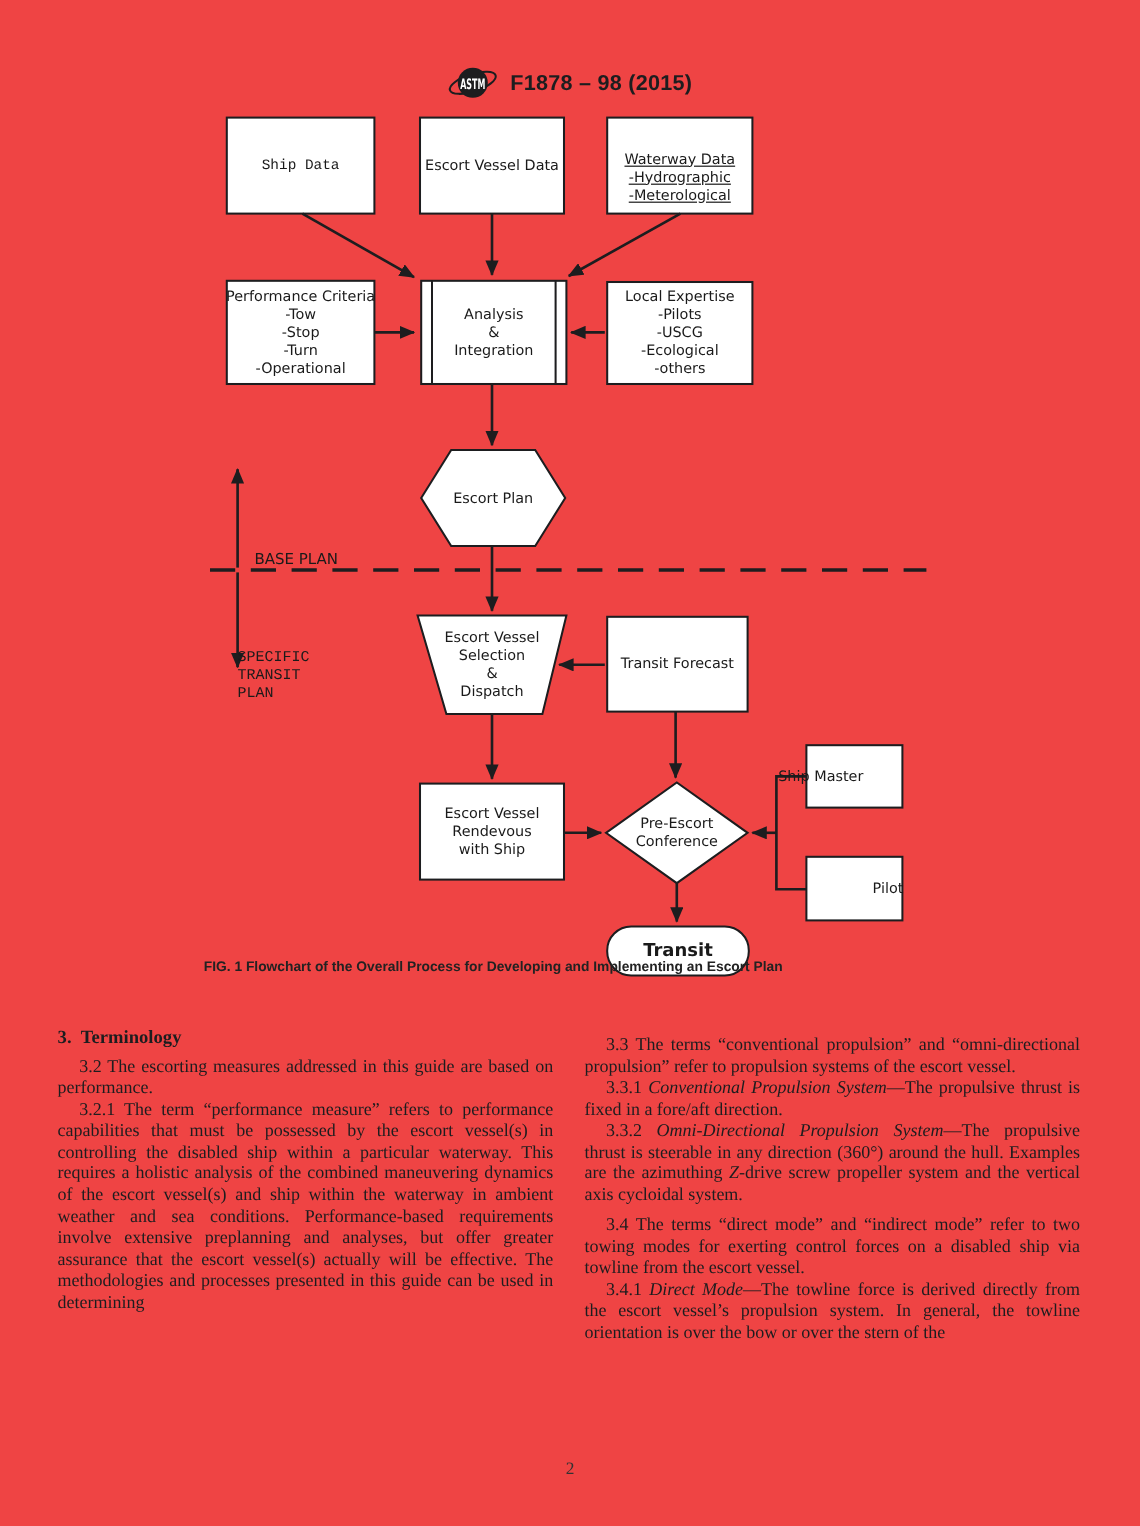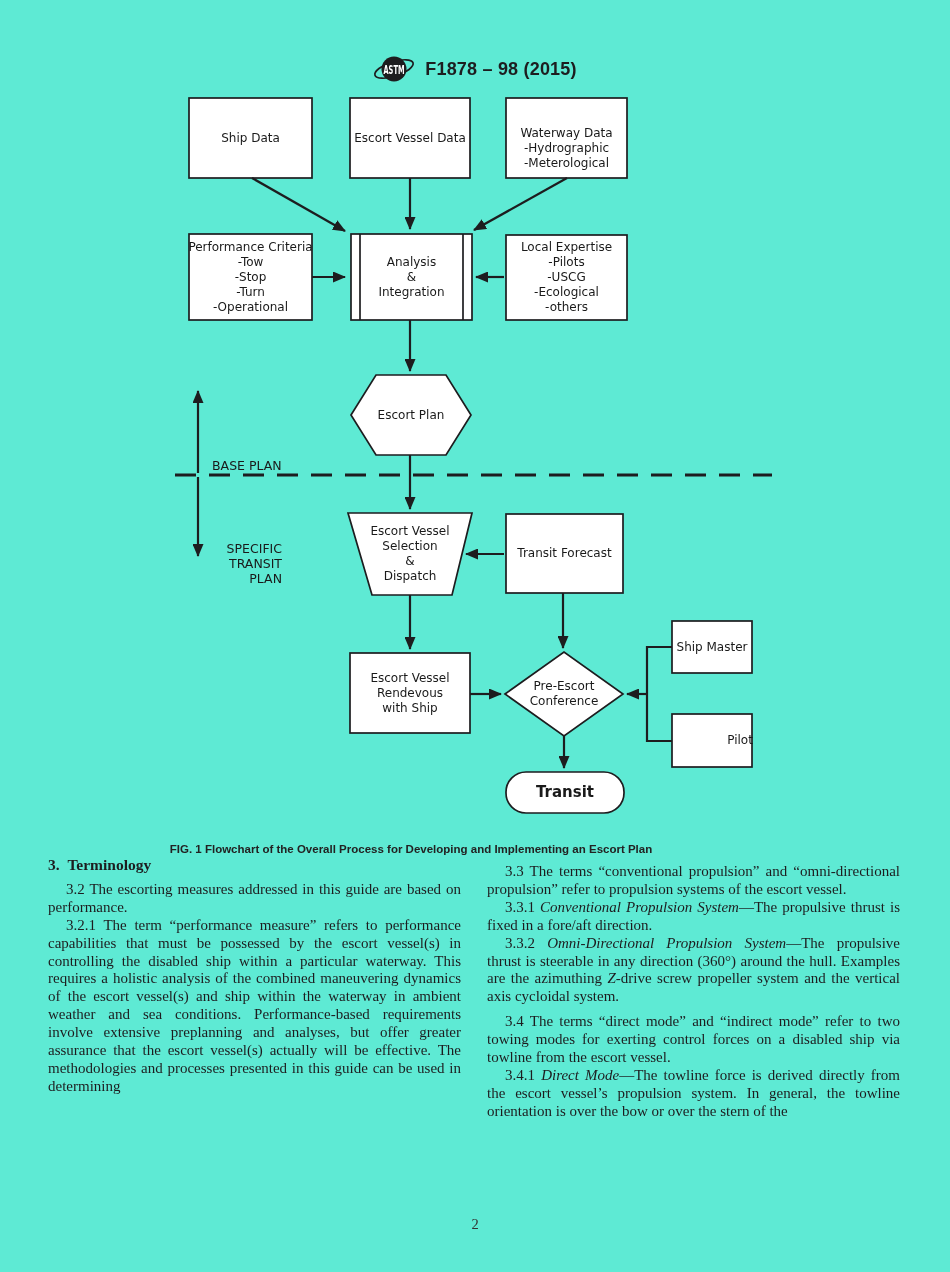--- a/index.html
+++ b/index.html
@@ -1,36 +1,36 @@
 <!DOCTYPE html>
 <html><head>
 <meta charset="utf-8">
 <style>
   html,body{margin:0;padding:0;background:#fff;}
-  .page{position:relative;width:950px;height:1272px;background:#5eead4;
+  .page{position:relative;width:950px;height:1272px;background:#ef4444;
         font-family:"Liberation Serif",serif;color:#1d1d1f;overflow:hidden;}
 
   
   .doc-header{position:absolute;top:50px;left:0;width:950px;height:38px;
               display:flex;align-items:center;justify-content:center;gap:10px;}
   .designation{font-family:"Liberation Sans",sans-serif;font-weight:bold;
                font-size:18px;letter-spacing:.2px;color:#1d1d1f;}
 
   
   #flow-svg{position:absolute;top:0;left:0;}
   .flow-label{position:absolute;display:flex;flex-direction:column;align-items:center;
               justify-content:center;text-align:center;
               font-family:"DejaVu Sans",sans-serif;font-size:12px;line-height:15px;color:#1a1a1a;}
   .flow-label div{white-space:nowrap;}
   .flow-label.bold{font-weight:bold;font-size:15px;}
   .zone-label{position:absolute;font-family:"DejaVu Sans",sans-serif;font-size:12.5px;
               line-height:15px;color:#1a1a1a;margin-top:40px;}
-  .zone-label.spec{width:84px;text-align:right;}
+  .zone-label.spec{width:84px;text-align:left;font-family:Liberation Mono, monospace;}
 
-  .fig-caption{position:absolute;top:843px;left:0;width:822px;text-align:center;
+  .fig-caption{position:absolute;top:800px;left:0;width:822px;text-align:center;
                font-family:"Liberation Sans",sans-serif;font-weight:bold;font-size:11.5px;color:#222;}
 
   
   .col{position:absolute;top:856px;width:413px;text-align:justify;
        font-size:15px;line-height:17.9px;}
   .col p{margin:0;}
   .col p.gap{margin-top:7px;}
   .col p.indent{text-indent:18px;}
   .sec-heading{margin:0 0 7px 0;font-size:15.5px;font-weight:bold;font-family:"Liberation Serif",serif;}
 
@@ -90,27 +90,27 @@
   <div class="doc-header">
     <svg width="42" height="34" viewBox="0 0 42 34">
       <ellipse cx="21" cy="17" rx="20" ry="7.2" fill="none" stroke="#1d1d1f" stroke-width="1.7" transform="rotate(-18 21 17)"></ellipse>
       <circle cx="21" cy="17" r="12.5" fill="#1d1d1f"></circle>
       <text x="21" y="22" text-anchor="middle" fill="#ffffff" font-family="DejaVu Sans, sans-serif" font-weight="bold" font-size="12" textLength="21" lengthAdjust="spacingAndGlyphs">ASTM</text>
     </svg>
     <span class="designation">F1878 – 98 (2015)</span>
   </div>
 
   <div id="flow-labels">
-      <div class="flow-label" style="left: 181px; top: 98px; width: 139px; height: 80px;">
+      <div class="flow-label" style="left: 181px; top: 98px; width: 139px; height: 80px; font-family: Liberation Mono, monospace;">
         <div>Ship Data</div>
       </div>
       <div class="flow-label" style="left: 342px; top: 98px; width: 136px; height: 80px;">
         <div>Escort Vessel Data</div>
       </div>
-      <div class="flow-label" style="left: 498px; top: 98px; width: 137px; height: 100px;">
+      <div class="flow-label" style="left: 498px; top: 98px; width: 137px; height: 100px; text-decoration: underline;">
         <div>Waterway Data</div>
         <div>-Hydrographic</div>
         <div>-Meterological</div>
       </div>
       <div class="flow-label" style="left: 181px; top: 234px; width: 139px; height: 86px;">
         <div>Performance Criteria</div>
         <div>-Tow</div>
         <div>-Stop</div>
         <div>-Turn</div>
         <div>-Operational</div>
@@ -141,21 +141,21 @@
       </div>
       <div class="flow-label" style="left: 342px; top: 653px; width: 136px; height: 80px;">
         <div>Escort Vessel</div>
         <div>Rendevous</div>
         <div>with Ship</div>
       </div>
       <div class="flow-label" style="left: 497px; top: 652px; width: 134px; height: 84px;">
         <div>Pre-Escort</div>
         <div>Conference</div>
       </div>
-      <div class="flow-label" style="left: 664px; top: 621px; width: 96px; height: 52px;">
+      <div class="flow-label" style="left: 636px; top: 621px; width: 96px; height: 52px;">
         <div>Ship Master</div>
       </div>
       <div class="flow-label" style="left: 692px; top: 714px; width: 96px; height: 53px;">
         <div>Pilot</div>
       </div>
       <div class="flow-label bold" style="left: 498px; top: 772px; width: 134px; height: 41px;">
         <div>Transit</div>
       </div>
     </div>
 

